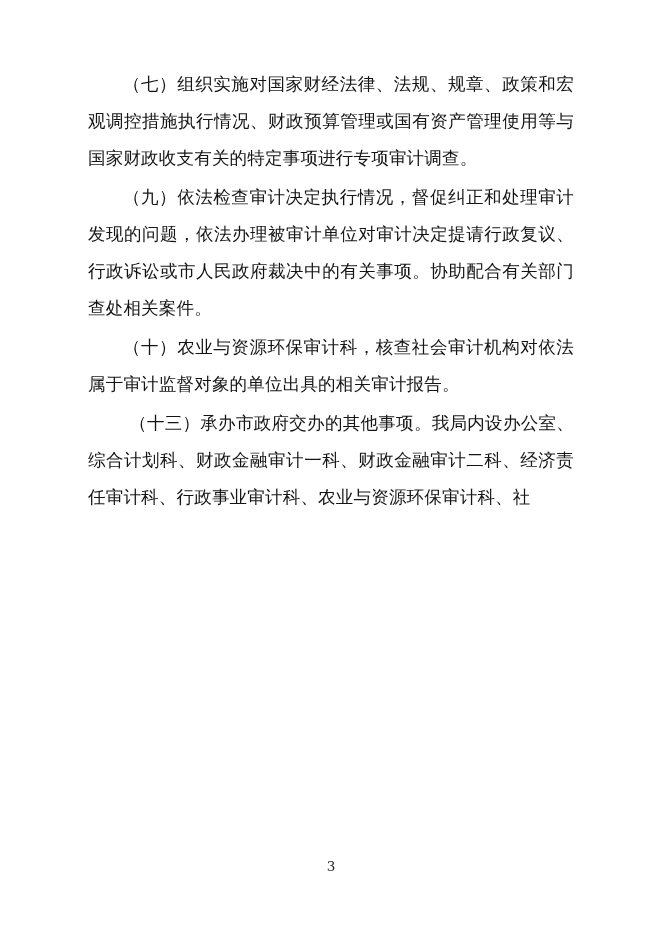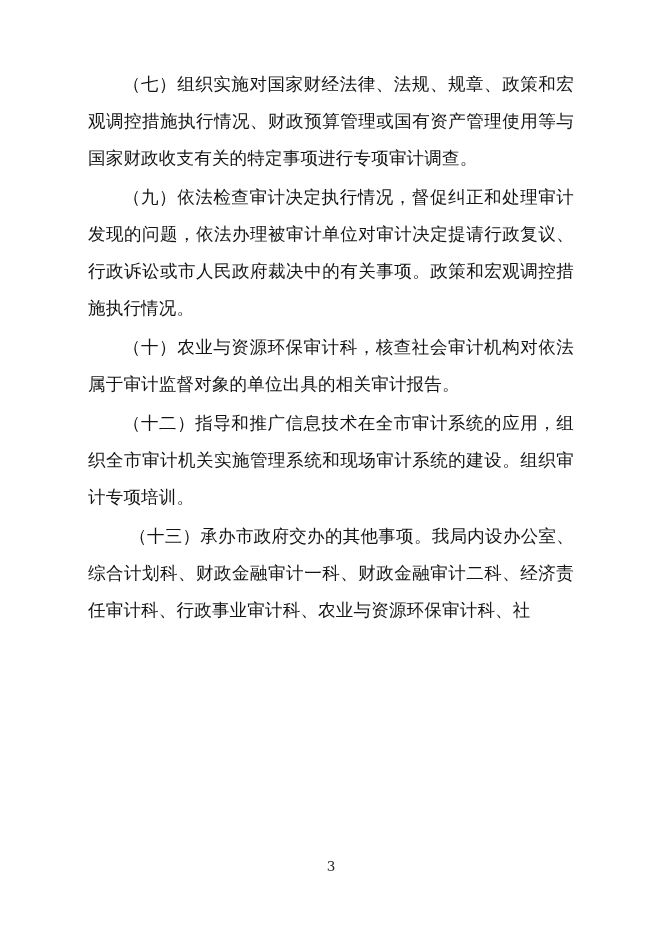--- a/index.html
+++ b/index.html
@@ -54,19 +54,18 @@
     color: #222222;
     font-family: "DejaVu Serif", "Liberation Serif", serif;
   }
 </style>
 </head>
 <body>
 
 <div class="page">
   <div class="content">
     <p class="para">（七）组织实施对国家财经法律、法规、规章、政策和宏观调控措施执行情况、财政预算管理或国有资产管理使用等与国家财政收支有关的特定事项进行专项审计调查。</p>
-    <p class="para">（九）依法检查审计决定执行情况，督促纠正和处理审计发现的问题，依法办理被审计单位对审计决定提请行政复议、行政诉讼或市人民政府裁决中的有关事项。政策和宏观调控措施执行情况。</p>
+    <p class="para">（九）依法检查审计决定执行情况，督促纠正和处理审计发现的问题，依法办理被审计单位对审计决定提请行政复议、行政诉讼或市人民政府裁决中的有关事项。协助配合有关部门查处相关案件。</p>
     <p class="para">（十）农业与资源环保审计科，核查社会审计机构对依法属于审计监督对象的单位出具的相关审计报告。</p>
-    <p class="para">（十二）指导和推广信息技术在全市审计系统的应用，组织全市审计机关实施管理系统和现场审计系统的建设。组织审计专项培训。</p>
     <p class="para last-indent">（十三）承办市政府交办的其他事项。我局内设办公室、综合计划科、财政金融审计一科、财政金融审计二科、经济责任审计科、行政事业审计科、农业与资源环保审计科、社</p>
   </div>
   <div class="page-number">3</div>
 </div>
 
 </body></html>

